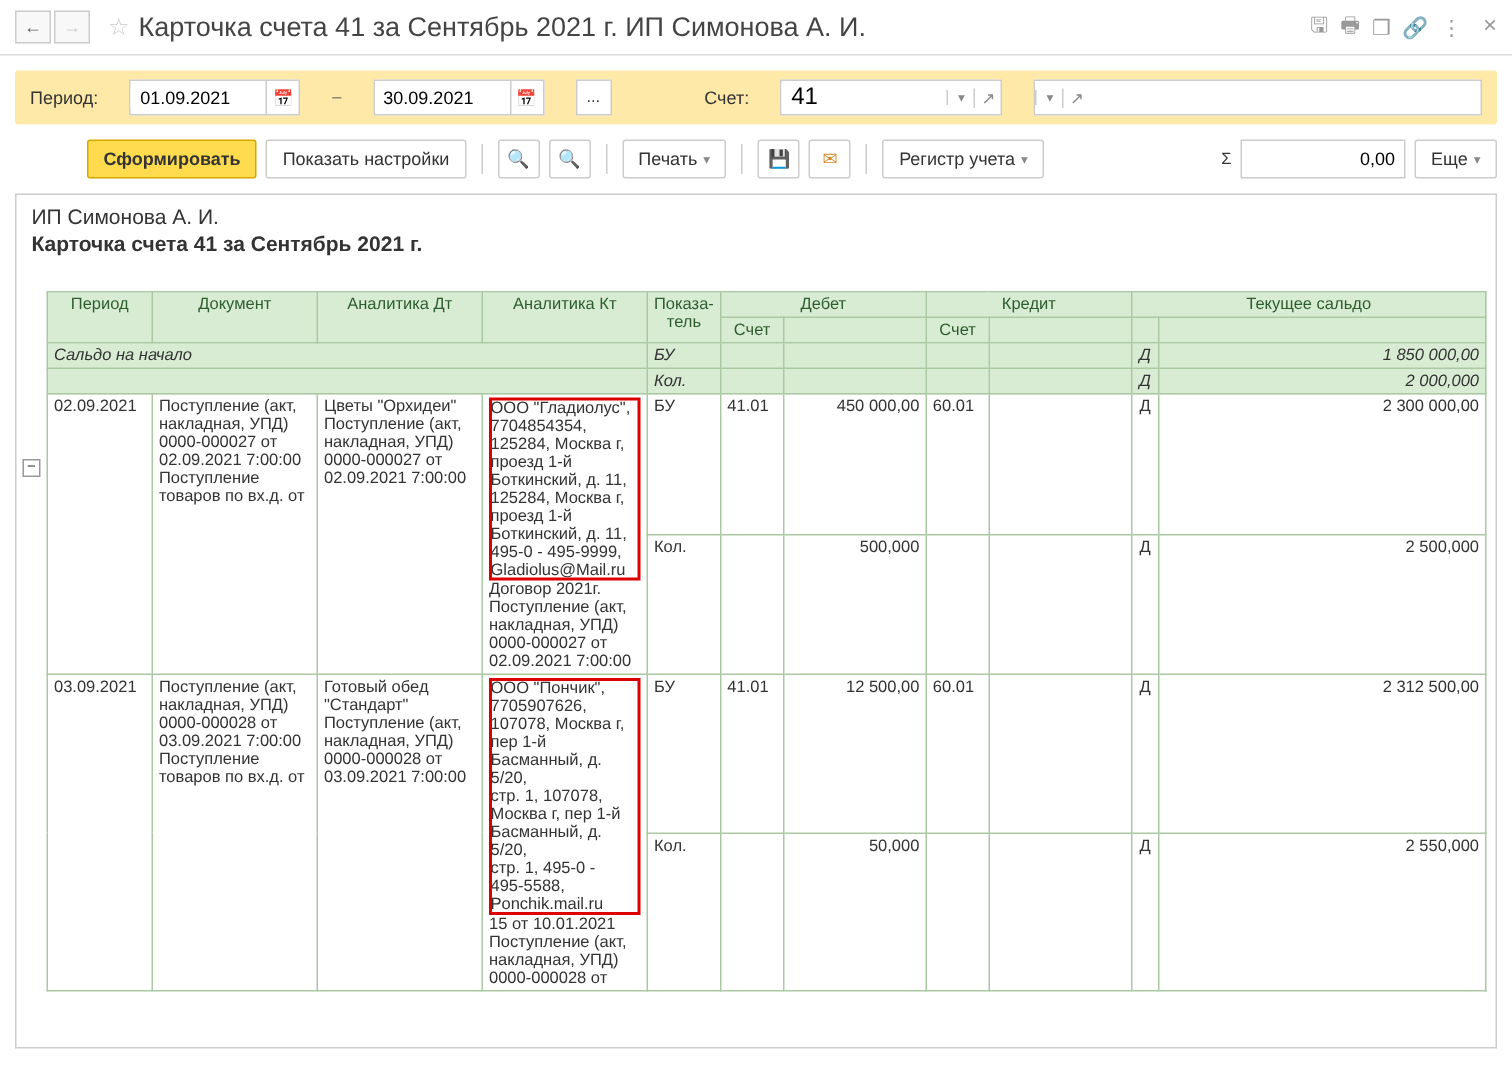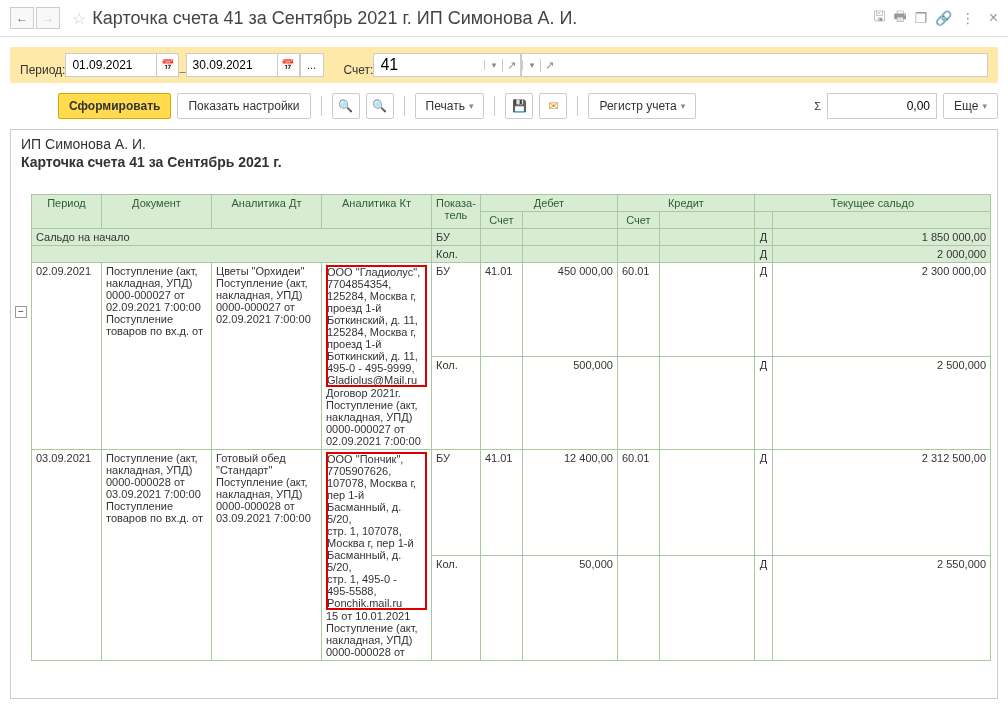--- a/index.html
+++ b/index.html
@@ -9,21 +9,21 @@
 .titlebar { display: flex; align-items: center; padding: 6px 10px; border-bottom: 1px solid #ddd; }
 .titlebar .nav-btn { width: 24px; height: 22px; border: 1px solid #ccc; background: #f8f8f8; margin-right: 2px; display: flex; align-items: center; justify-content: center; cursor: pointer; font-size: 12px; color: #666; }
 .titlebar .nav-btn.disabled { color: #ccc; cursor: default; }
 .titlebar .star-icon { margin: 0 6px 0 10px; color: #ccc; font-size: 16px; }
 .titlebar .title { font-size: 18px; color: #444; flex: 1; }
 .titlebar .right-icons { display: flex; gap: 8px; align-items: center; }
 .titlebar .right-icons span { color: #999; font-size: 14px; cursor: pointer; }
 .titlebar .right-icons .close { font-size: 16px; padding-left: 6px; }
 
 
-.params { background: #ffe9a8; padding: 6px 10px; display: flex; align-items: flex-end; gap: 0; margin: 10px; border-radius: 2px; }
+.params { background: #ffe9a8; padding: 6px 10px; display: flex; align-items: center; gap: 21px; margin: 10px; border-radius: 2px; }
 .params label { font-size: 12px; }
 .date-input { background: #fff; border: 1px solid #ccc; height: 24px; display: flex; align-items: center; }
 .date-input input { border: none; outline: none; width: 90px; padding: 0 6px; font-size: 12px; }
 .date-input .cal-btn { width: 22px; height: 22px; border-left: 1px solid #ccc; display: flex; align-items: center; justify-content: center; cursor: pointer; color: #888; }
 .dash { color: #666; }
 .dots-btn { width: 24px; height: 24px; border: 1px solid #ccc; background: #fff; display: flex; align-items: center; justify-content: center; cursor: pointer; }
 .acct-input { background: #fff; border: 1px solid #ccc; height: 24px; display: flex; align-items: center; }
 .acct-input input { border: none; outline: none; padding: 0 6px; font-size: 16px; }
 .acct-input .dd { width: 18px; border-left: 1px solid #ccc; text-align: center; cursor: pointer; color: #888; font-size: 9px; }
 .acct-input .open { width: 18px; border-left: 1px solid #ccc; text-align: center; cursor: pointer; color: #888; }
@@ -44,21 +44,21 @@
 .report-header { padding: 6px 10px; }
 .report-header .org { font-size: 14px; }
 .report-header .rpt-title { font-size: 14px; font-weight: bold; margin-top: 2px; }
 
 .grid { border-collapse: collapse; width: 960px; margin: 18px 0 0 20px; font-size: 11px; }
 .grid th, .grid td { border: 1px solid #aac9a3; padding: 2px 4px; vertical-align: top; text-align: left; }
 .grid th { background: #d8ecd4; font-weight: normal; text-align: center; color: #2d5d2d; }
 .grid .num { text-align: right; }
 .grid .ctr { text-align: center; }
 .hl-red { outline: 2px solid #d00; outline-offset: -2px; }
-.saldo-row td { background: #d8ecd4; }
+.saldo-row td { background: #d8ecd4; font-style: italic; }
 .tree-toggle { position: absolute; left: 4px; top: 176px; width: 12px; height: 12px; border: 1px solid #999; text-align: center; line-height: 10px; font-size: 10px; cursor: pointer; background: #fff; }
 
 
 .report-wrap::-webkit-scrollbar { width: 14px; height: 14px; }
 .report-wrap::-webkit-scrollbar-thumb { background: #c8c8c8; border: 1px solid #aaa; }
 .report-wrap::-webkit-scrollbar-track { background: #f0f0f0; }
 </style>
 </head>
 <body>
 
@@ -222,21 +222,21 @@
 107078, Москва г,
 пер 1-й Басманный, д. 5/20,
 стр. 1, 107078,
 Москва г, пер 1-й Басманный, д. 5/20,
 стр. 1, 495-0 -
 495-5588,
 Ponchik.mail.ru</div><div style="white-space:pre-line">15 от 10.01.2021
 Поступление (акт, накладная, УПД) 0000-000028 от</div></td>
           <td>БУ</td>
           <td>41.01</td>
-          <td class="num">12 400,00</td>
+          <td class="num">12 500,00</td>
           <td>60.01</td>
           <td></td>
           <td class="ctr">Д</td>
           <td class="num">2 312 500,00</td>
         </tr>
         <tr>
           <td>Кол.</td>
           <td></td>
           <td class="num">50,000</td>
           <td></td>

